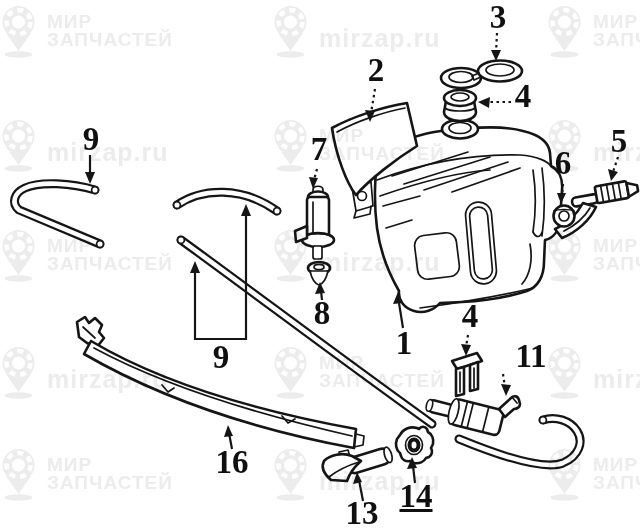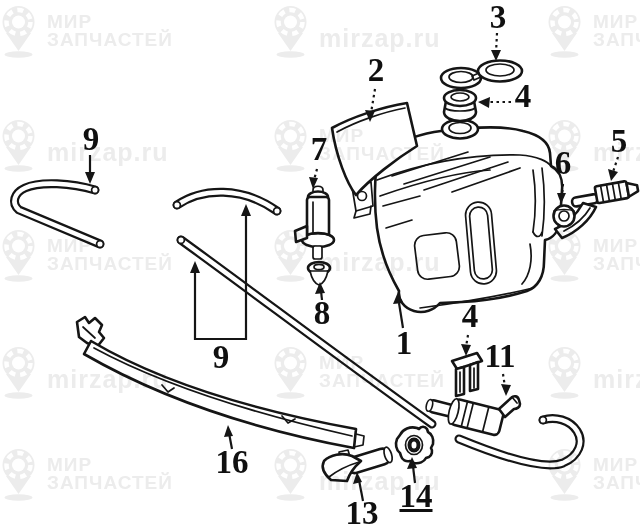--- a/index.html
+++ b/index.html
@@ -406,18 +406,18 @@
       <div class="callout" style="left: 376px; top: 56px;">2</div>
       <div class="callout" style="left: 498px; top: 3px;">3</div>
       <div class="callout" style="left: 523px; top: 82px;">4</div>
       <div class="callout" style="left: 619px; top: 127px;">5</div>
       <div class="callout" style="left: 563px; top: 149px;">6</div>
       <div class="callout" style="left: 319px; top: 135px;">7</div>
       <div class="callout" style="left: 322px; top: 299px;">8</div>
       <div class="callout" style="left: 91px; top: 125px;">9</div>
       <div class="callout" style="left: 221px; top: 343px;">9</div>
       <div class="callout" style="left: 232px; top: 448px;">16</div>
-      <div class="callout" style="left: 500px; top: 342px;">11</div>
+      <div class="callout" style="left: 531px; top: 342px;">11</div>
       <div class="callout" style="left: 470px; top: 302px;">4</div>
       <div class="callout" style="left: 362px; top: 499px;">13</div>
       <div class="callout" style="left: 416px; top: 482px; text-decoration: underline;">14</div>
     </div>
 </div>
 
 </body></html>

